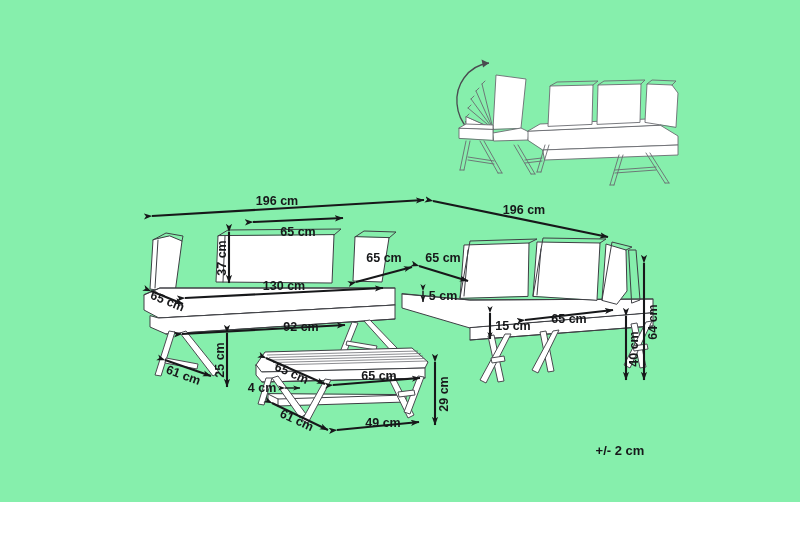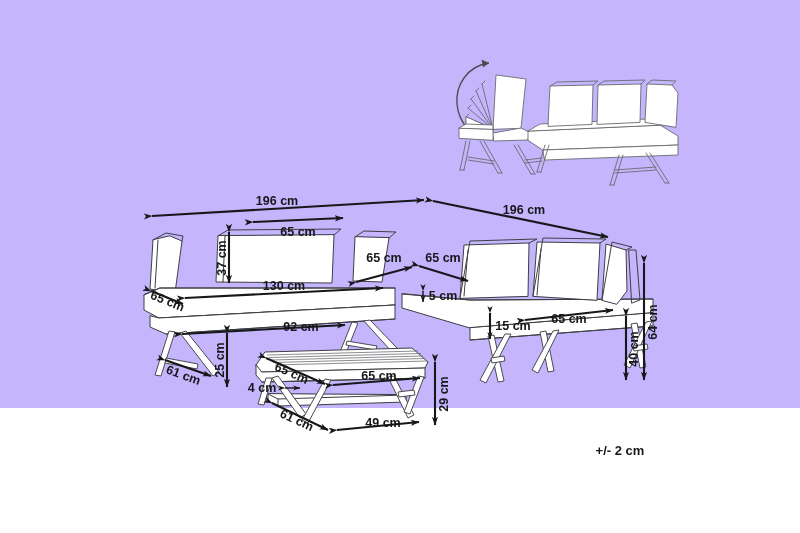--- a/index.html
+++ b/index.html
@@ -1,18 +1,18 @@
 <!DOCTYPE html>
 <html><head>
 <meta charset="utf-8">
 <style>
   html,body{margin:0;padding:0;background:#ffffff;}
   body{width:800px;height:533px;overflow:hidden;
        font-family:"Liberation Sans", sans-serif;}
-  #stage{position:relative;width:800px;height:408px;background:#c4b5fd;}
+  #stage{position:relative;width:800px;height:502px;background:#86efac;}
   svg{display:block;}
   .dimtext{font-family:"Liberation Sans", sans-serif;font-weight:bold;
            font-size:12.5px;fill:#17181a;}
   .tol{font-family:"Liberation Sans", sans-serif;font-weight:bold;
        font-size:13px;fill:#17181a;}
   .fl{fill:none;stroke:#3e3f44;stroke-width:1;stroke-linejoin:round;stroke-linecap:round;}
   .fl2{fill:#ffffff;stroke:#3e3f44;stroke-width:1;stroke-linejoin:round;stroke-linecap:round;}
   .leg{fill:#ffffff;stroke:#4a4b50;stroke-width:1;stroke-linejoin:round;}
   .thin{fill:none;stroke:#6d6e73;stroke-width:0.8;}
   .dim{stroke:#17181a;stroke-width:2.1;fill:none;}

